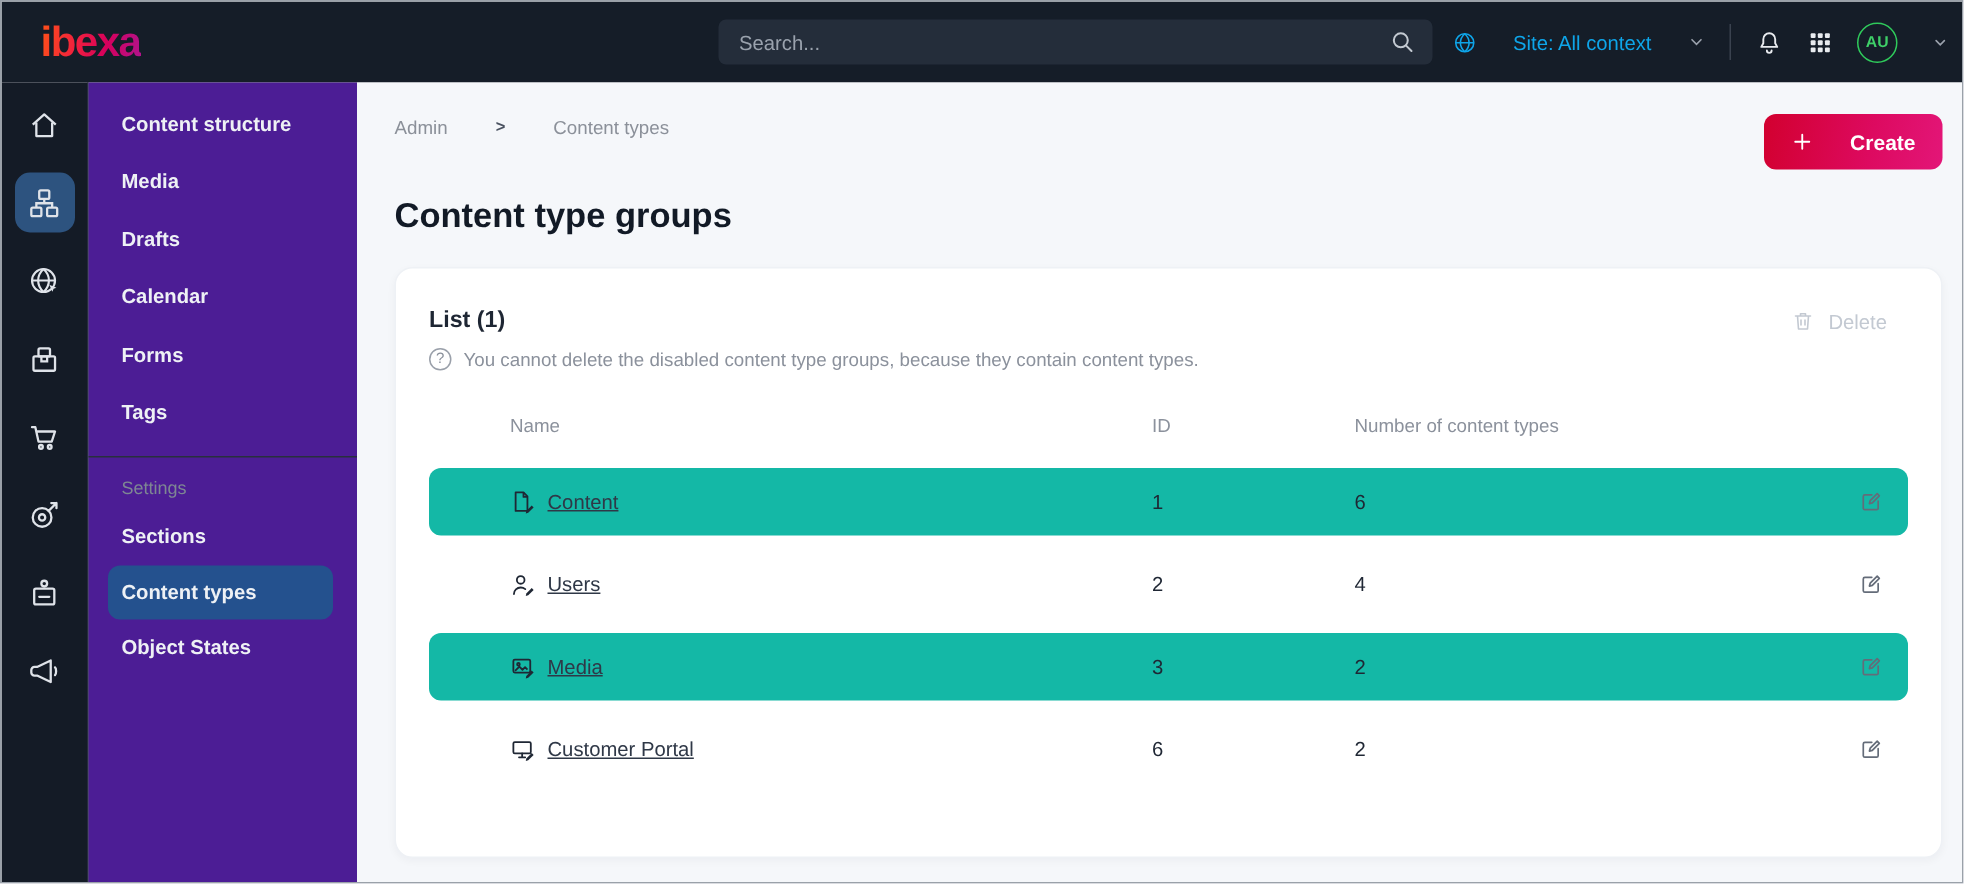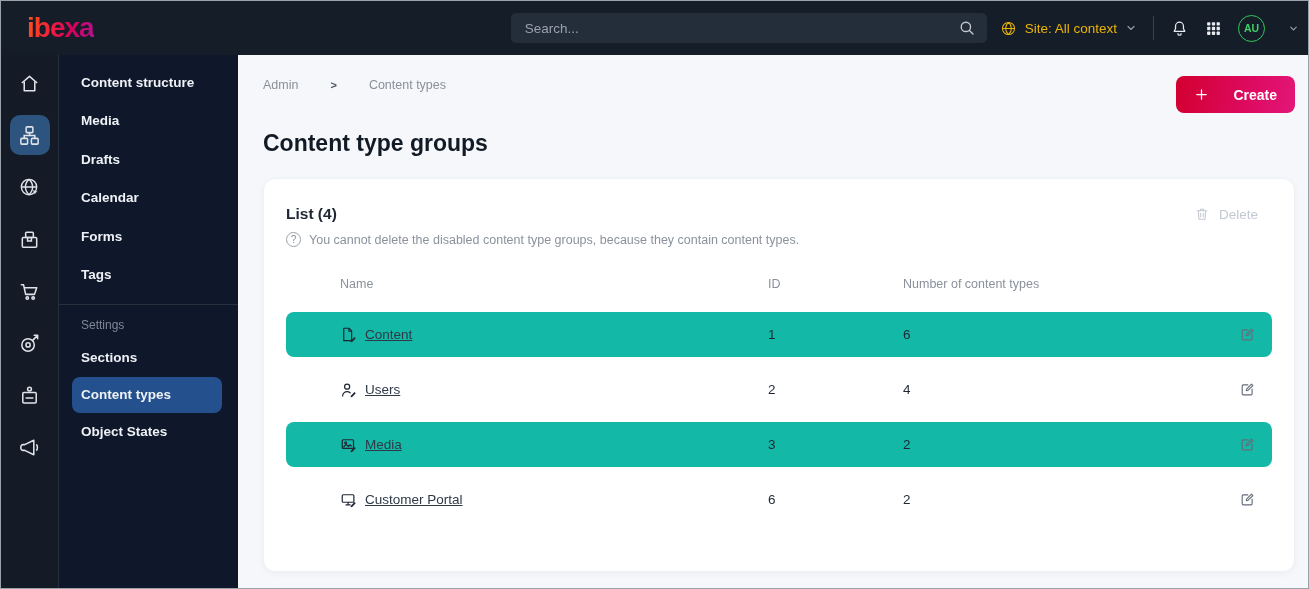--- a/index.html
+++ b/index.html
@@ -37,22 +37,22 @@
     width: 100%; height: 100%;
     background: #242d3a; border: none; border-radius: 5px;
     color: #cfd4db; font-size: 13.5px; padding: 0 38px 0 14px;
     font-family: "Liberation Sans", sans-serif;
     outline: none;
   }
   .searchbox input::placeholder { color: #9aa2ad; }
   .search-icon { position: absolute; right: 11px; top: 6px; color: #c3c9d1; cursor: pointer; }
 
   .site-selector {
-    display: flex; align-items: center; gap: 8px;
-    color: #eab308; font-size: 13.5px; margin-right: 16px; cursor: pointer;
+    display: flex; align-items: center; gap: 24px;
+    color: #0ea5e9; font-size: 13.5px; margin-right: 16px; cursor: pointer;
   }
   .topbar-divider { width: 1px; height: 24px; background: #3a424f; margin-right: 16px; }
   .topbar-icon-btn { color: #e8ebef; margin-right: 16px; cursor: pointer; }
   .user-menu { display: flex; align-items: center; gap: 23px; margin-right: 9px; cursor: pointer; }
   .avatar {
     width: 27px; height: 27px; border-radius: 50%;
     border: 1.5px solid #2fca5b; color: #3ecf68;
     font-size: 10.5px; font-weight: 700;
     display: flex; align-items: center; justify-content: center;
   }
@@ -65,21 +65,21 @@
     width: 58px; background: #141b26; border-right: 1px solid #252e3b;
     padding-top: 8px; display: flex; flex-direction: column; align-items: center;
   }
   .rail-item {
     width: 40px; height: 40px; margin-bottom: 12px; border-radius: 10px;
     display: flex; align-items: center; justify-content: center;
     color: #dfe3e9; cursor: pointer;
   }
   .rail-item.active { background: #2d537f; }
 
-  .menu { width: 179px; background: #0f172a; padding-top: 8px; }
+  .menu { width: 179px; background: #4c1d95; padding-top: 8px; }
   .menu-item {
     height: 38.5px; display: flex; align-items: center;
     padding: 0 22px; color: #eef1f5; font-size: 13.5px; font-weight: 600;
     cursor: pointer; white-space: nowrap;
   }
   .menu-divider { border-top: 1px solid #28303d; margin-top: 10px; }
   .menu-section-label {
     padding: 13px 22px 6px; color: #7e8793; font-size: 12px; font-weight: 400;
   }
   .menu-item.active {
@@ -293,21 +293,21 @@
               </svg>
           </span>
           <span>Create</span>
         </button>
       </div>
 
       <div class="page-title">Content type groups</div>
 
       <div class="card">
         <div class="card-head">
-          <div class="list-heading">List (4)</div>
+          <div class="list-heading">List (1)</div>
           <button class="delete-btn">
             <span>
               <svg width="16" height="16" viewBox="0 0 24 24" fill="none" stroke="currentColor" stroke-width="1.6" stroke-linecap="round" stroke-linejoin="round">
                 <path d="M4.5 7h15M9.5 7V4.8h5V7M6.5 7l1 13h9l1-13M10 11v5M14 11v5"></path>
               </svg>
             </span>
             <span>Delete</span>
           </button>
         </div>
 

